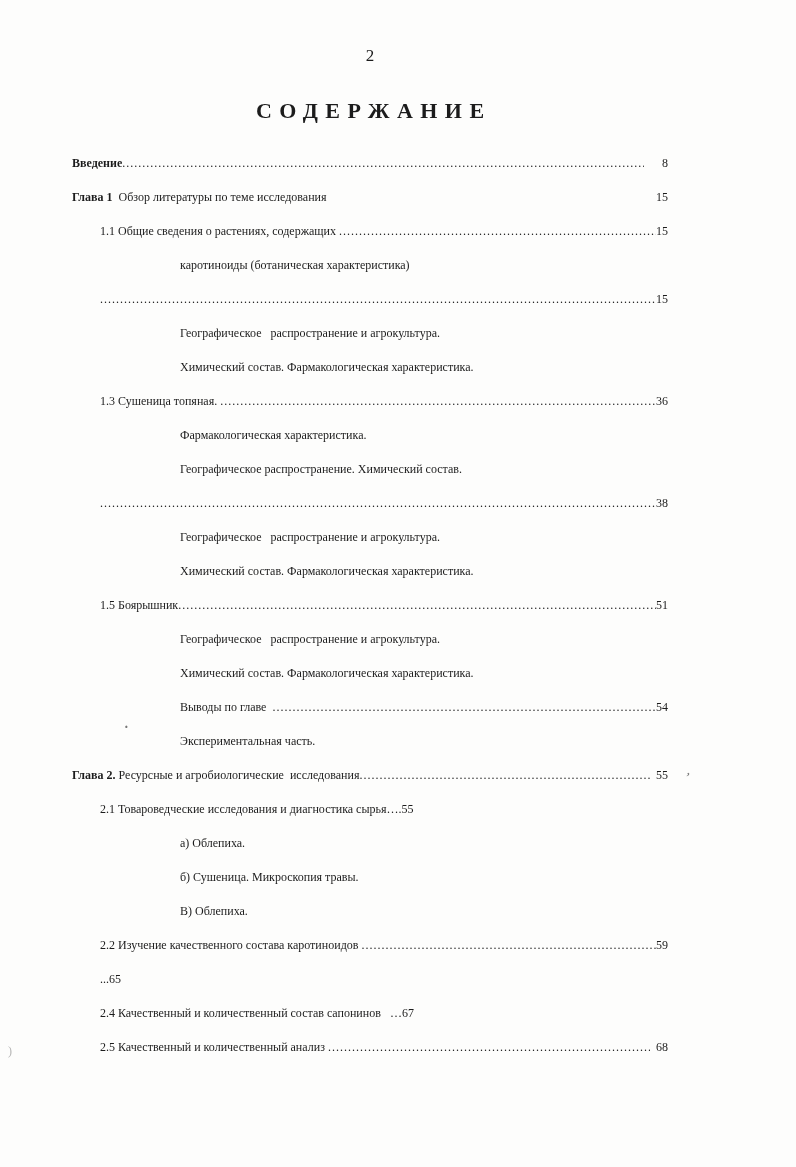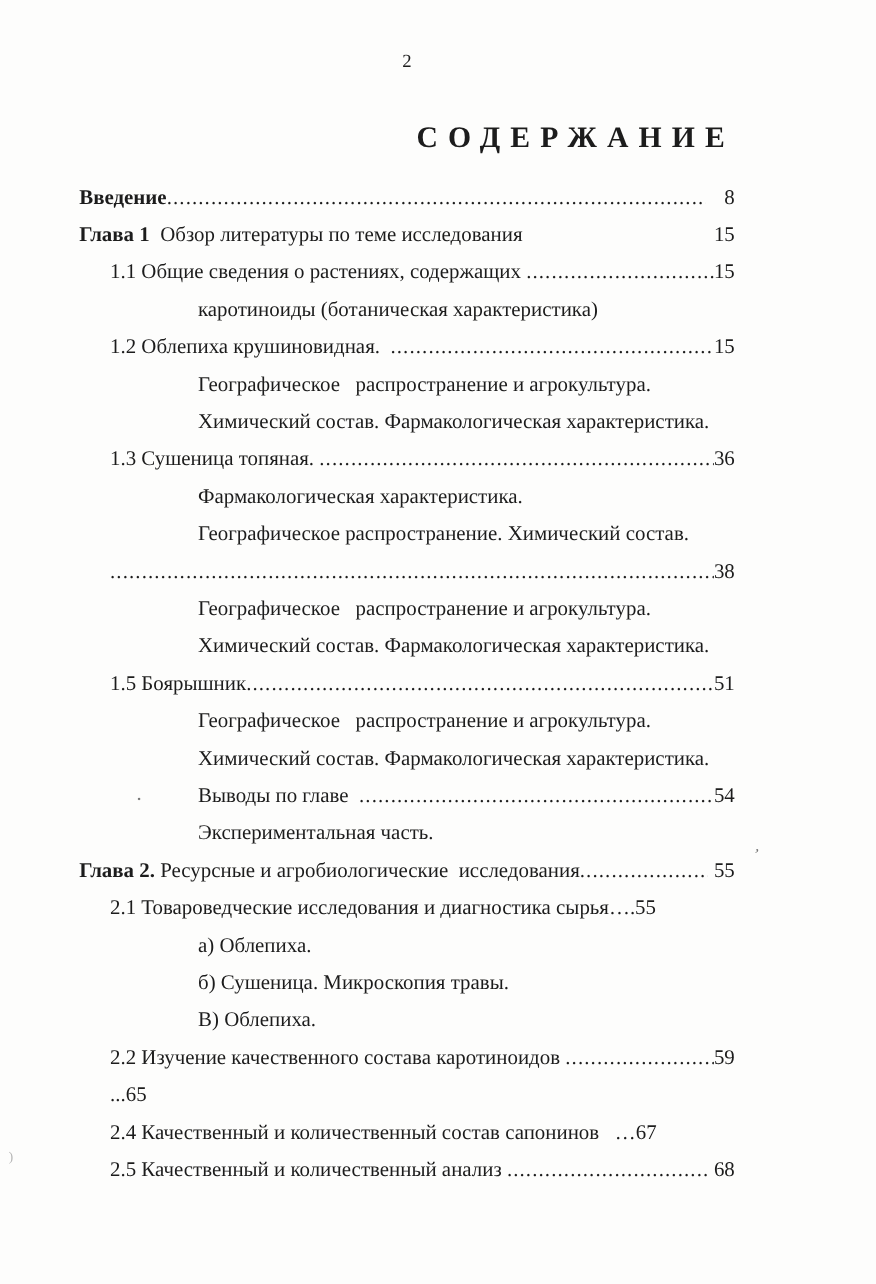--- a/index.html
+++ b/index.html
@@ -8,28 +8,28 @@
     width:796px;height:1167px;
     margin:0 auto;
     background:#fdfdfc;
     color:#1c1c1c;
     font-family:"Liberation Serif","DejaVu Serif",serif;
     overflow:hidden;
   }
   .content{position:absolute;left:72px;top:0;width:596px;}
   .pagenum{margin-top:46px;text-align:center;font-size:17px;}
   .doc-title{
-    margin-top:44px;text-align:right;
-    font-size:27px;font-weight:bold;letter-spacing:0.34em;
+    margin-top:32px;text-align:center;
+    font-size:22px;font-weight:bold;letter-spacing:0.34em;
     padding-left:0.34em;
   }
   .toc{margin-top:22px;}
   .line{
     display:flex;align-items:baseline;
-    font-size:19px;line-height:34px;height:34px;
+    font-size:12px;line-height:34px;height:34px;
   }
   .line span{white-space:pre;}
   .lvl0{margin-left:0;}
   .lvl1{margin-left:28px;}
   .lvl2{margin-left:108px;}
   .b{font-weight:bold;}
   .dots{overflow:hidden;}
   .dots.fill{flex:1 1 0;letter-spacing:1px;}
   .spacer{flex:1 1 0;}
   .page{flex:0 0 auto;}
@@ -69,21 +69,20 @@
         <span>1.1 Общие сведения о растениях, содержащих </span>
         <span class="dots fill">................................................................................................................................................................</span>
         <span class="page">15</span>
       </div>
 
       <div class="line lvl2">
         <span>каротиноиды (ботаническая характеристика)</span>
       </div>
 
       <div class="line lvl1">
-        <span>1.2 Облепиха крушиновидная.  </span>
         <span class="dots fill">................................................................................................................................................................</span>
         <span class="page">15</span>
       </div>
 
       <div class="line lvl2">
         <span>Географическое   распространение и агрокультура.</span>
       </div>
 
       <div class="line lvl2">
         <span>Химический состав. Фармакологическая характеристика.</span>

